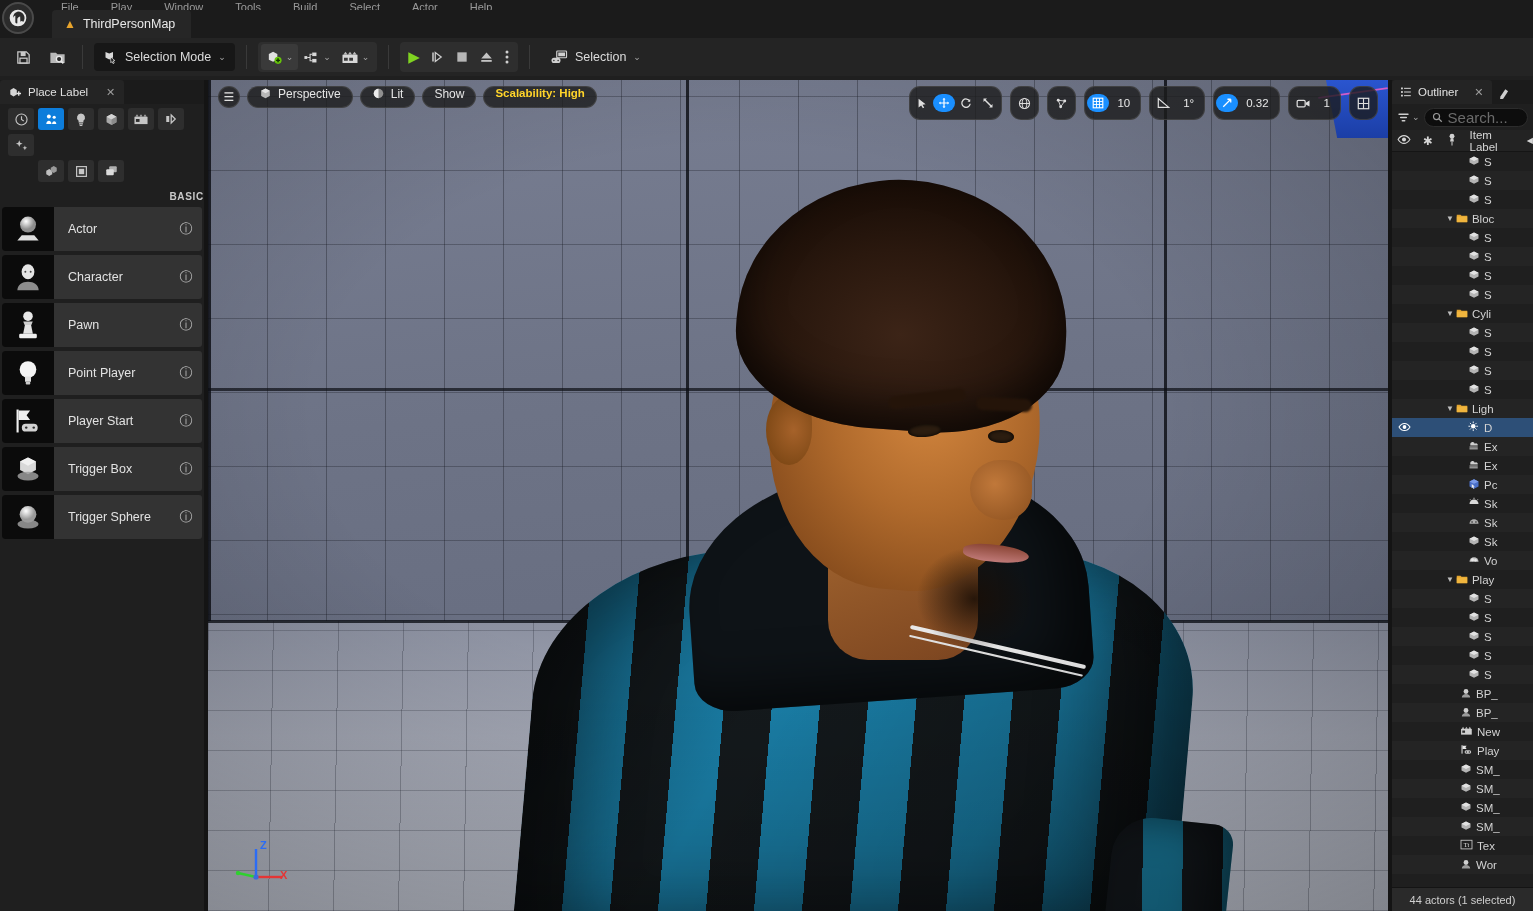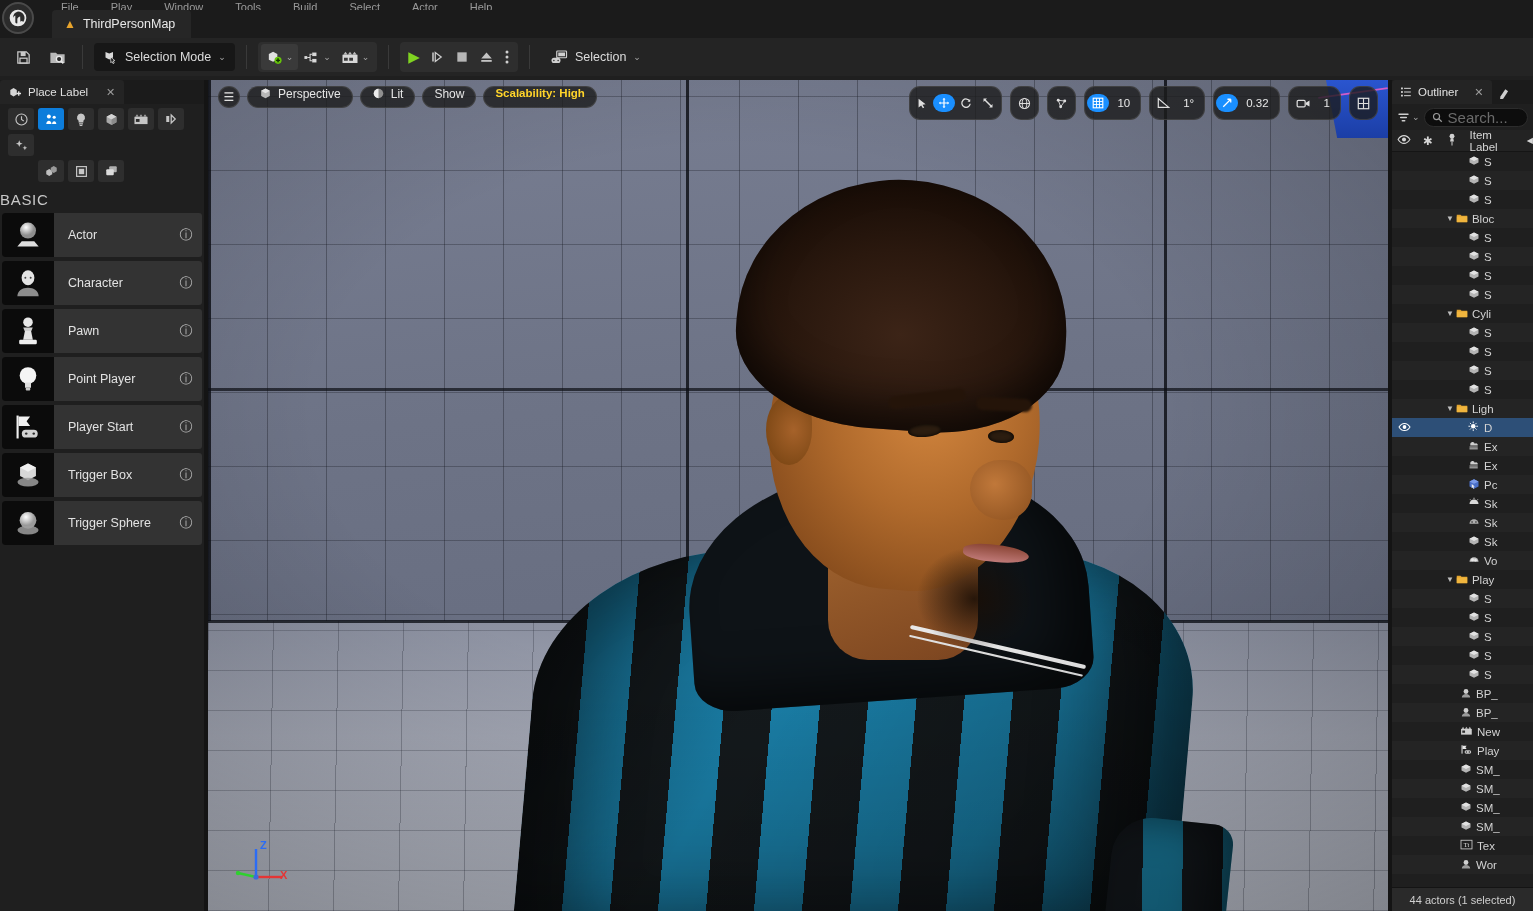--- a/index.html
+++ b/index.html
@@ -93,21 +93,21 @@
   }
   .search-box .ph { font-size: 11.5px; color: #6e6e6e; }
   .cat-row { display: flex; gap: 4px; padding: 4px 8px 0 8px; flex-wrap: wrap; }
   .cat-btn {
     width: 26px; height: 22px; border-radius: 3px; background: #2e2e2e;
     display: flex; align-items: center; justify-content: center; color: #c6c6c6;
   }
   .cat-btn.active { background: #0d7ddb; color: #fff; }
   .cat-row2 { display: flex; gap: 4px; padding: 4px 8px 0 38px; }
   .basic-label {
-    text-align: left; font-size: 15px; font-weight: normal;
+    text-align: right; font-size: 10px; font-weight: bold;
     letter-spacing: .7px; color: #c9c9c9; padding: 9px 0 5px 0;
   }
   .actor-list { padding: 0 2px; }
   .actor-row {
     display: flex; align-items: center; height: 44px; margin-bottom: 4px;
     background: #333333; border-radius: 3px; overflow: hidden;
   }
   .actor-thumb {
     width: 52px; height: 44px; background: #0b0b0b;
     display: flex; align-items: center; justify-content: center;

